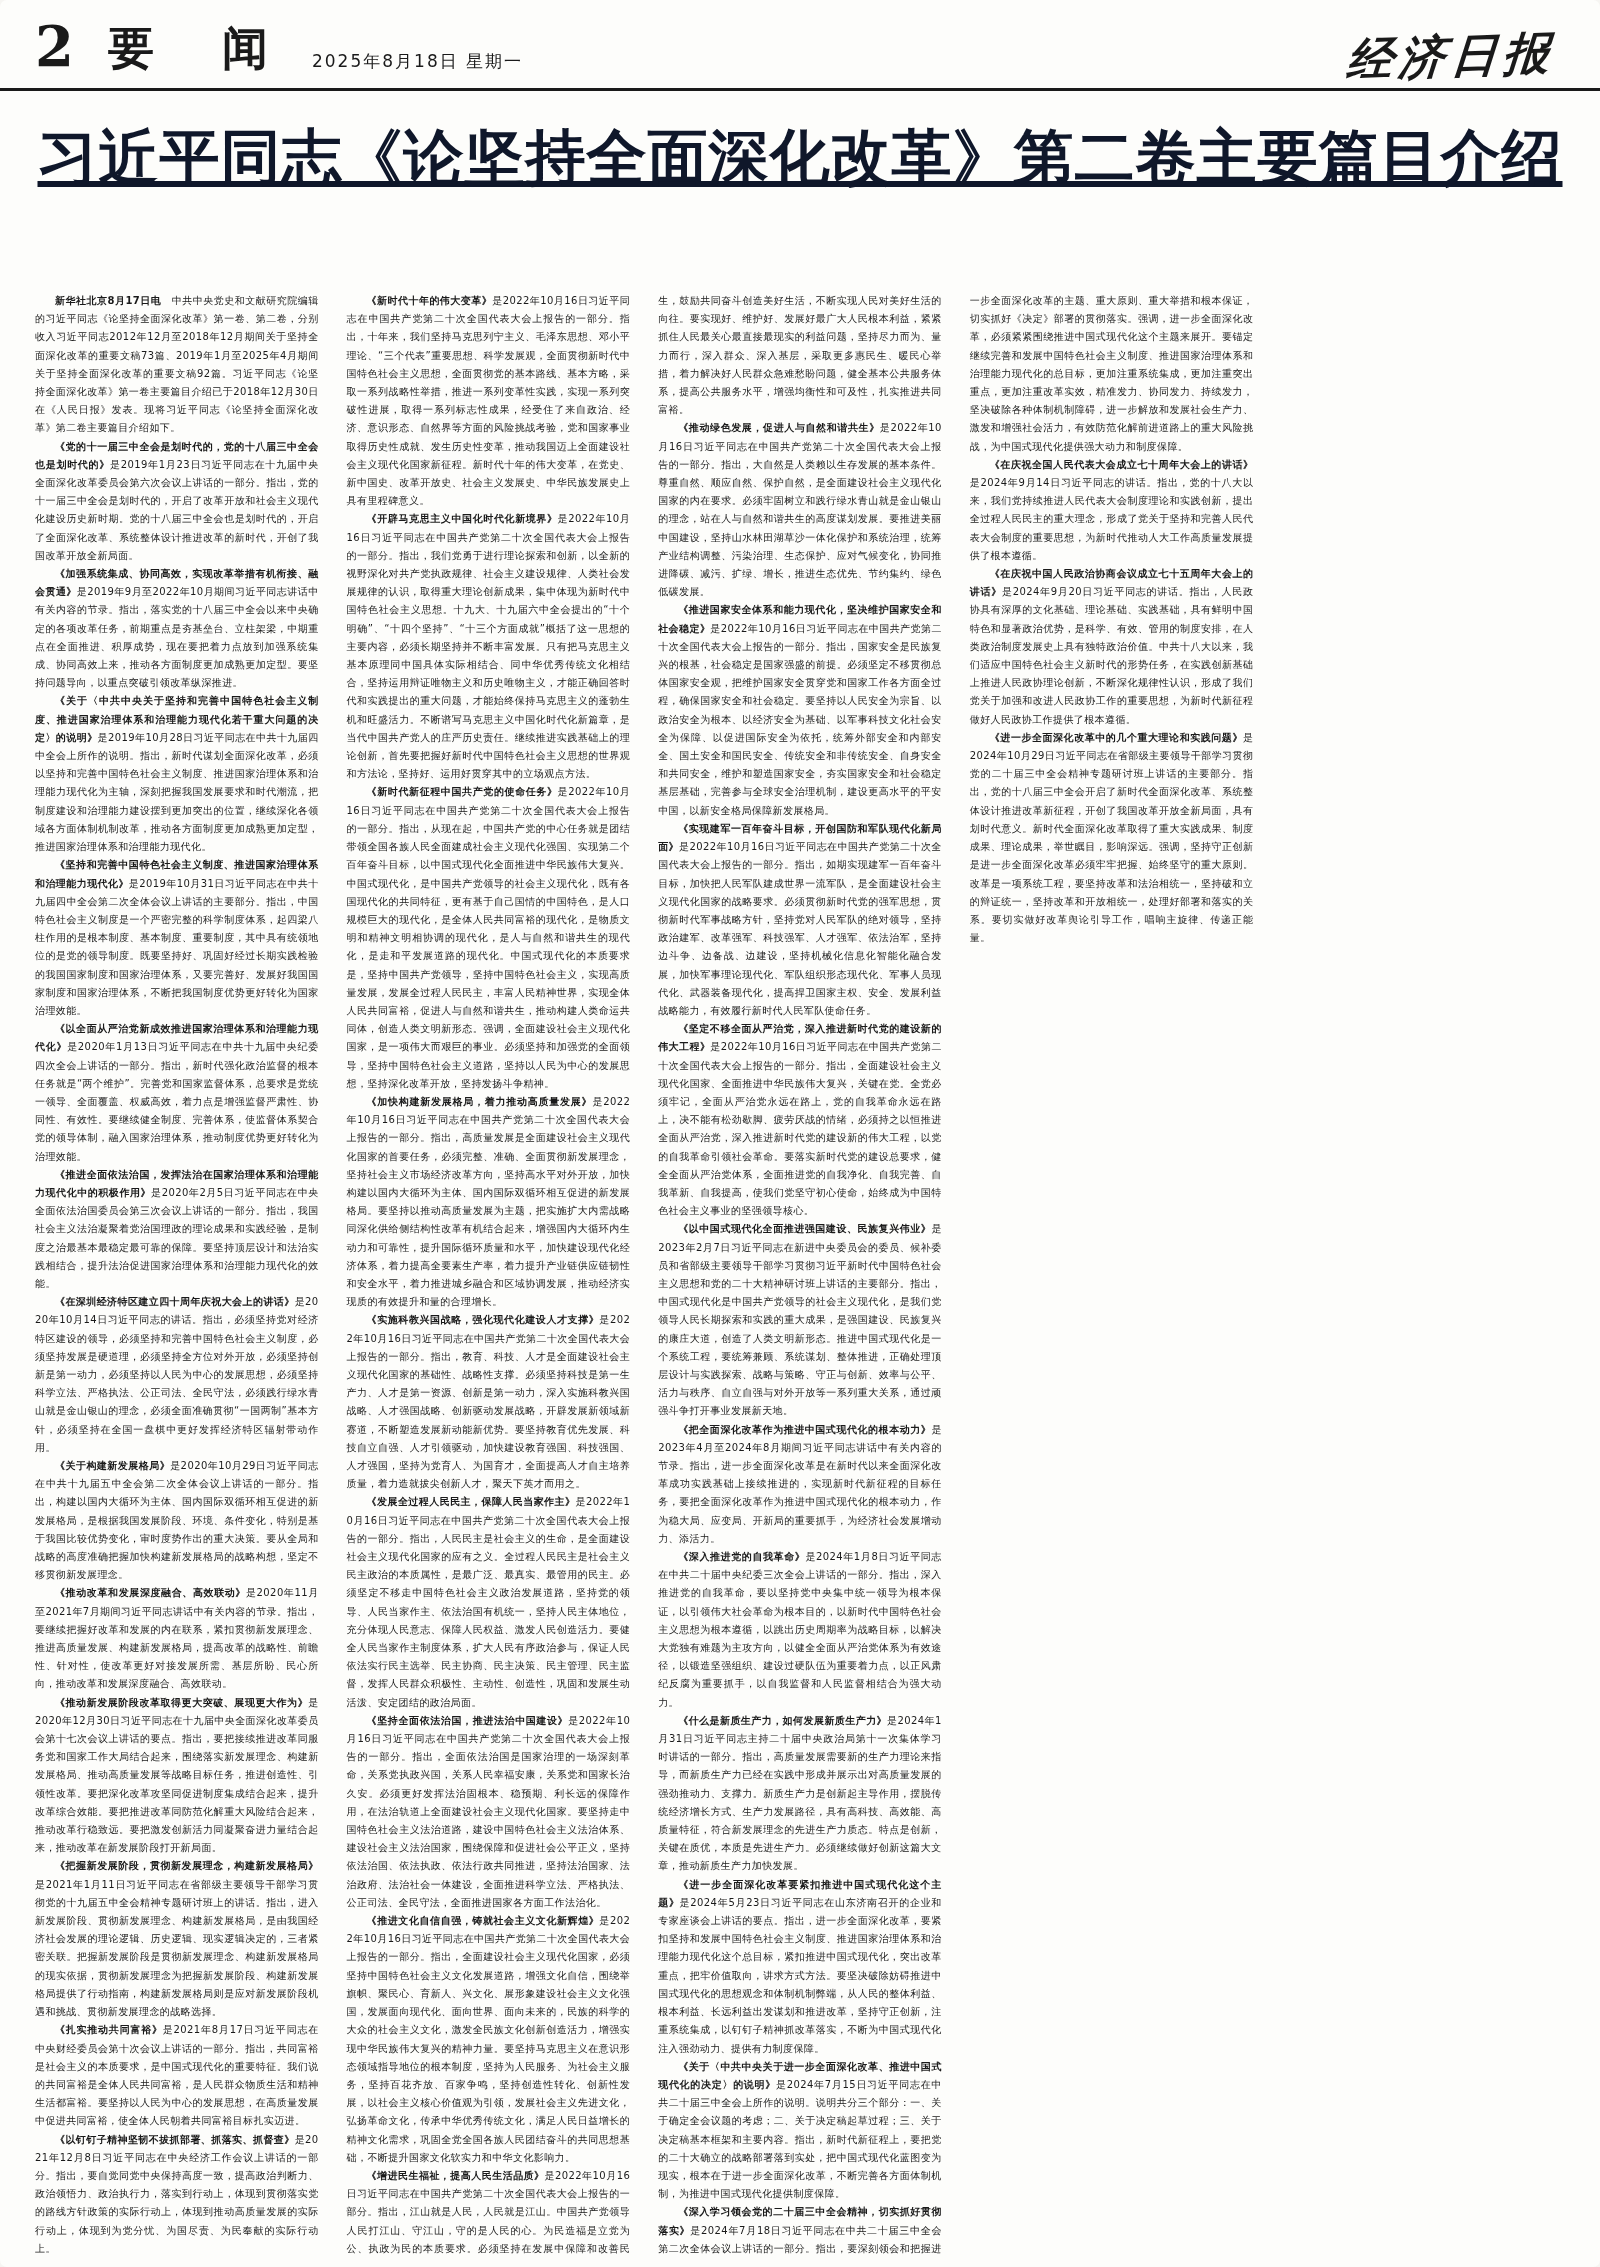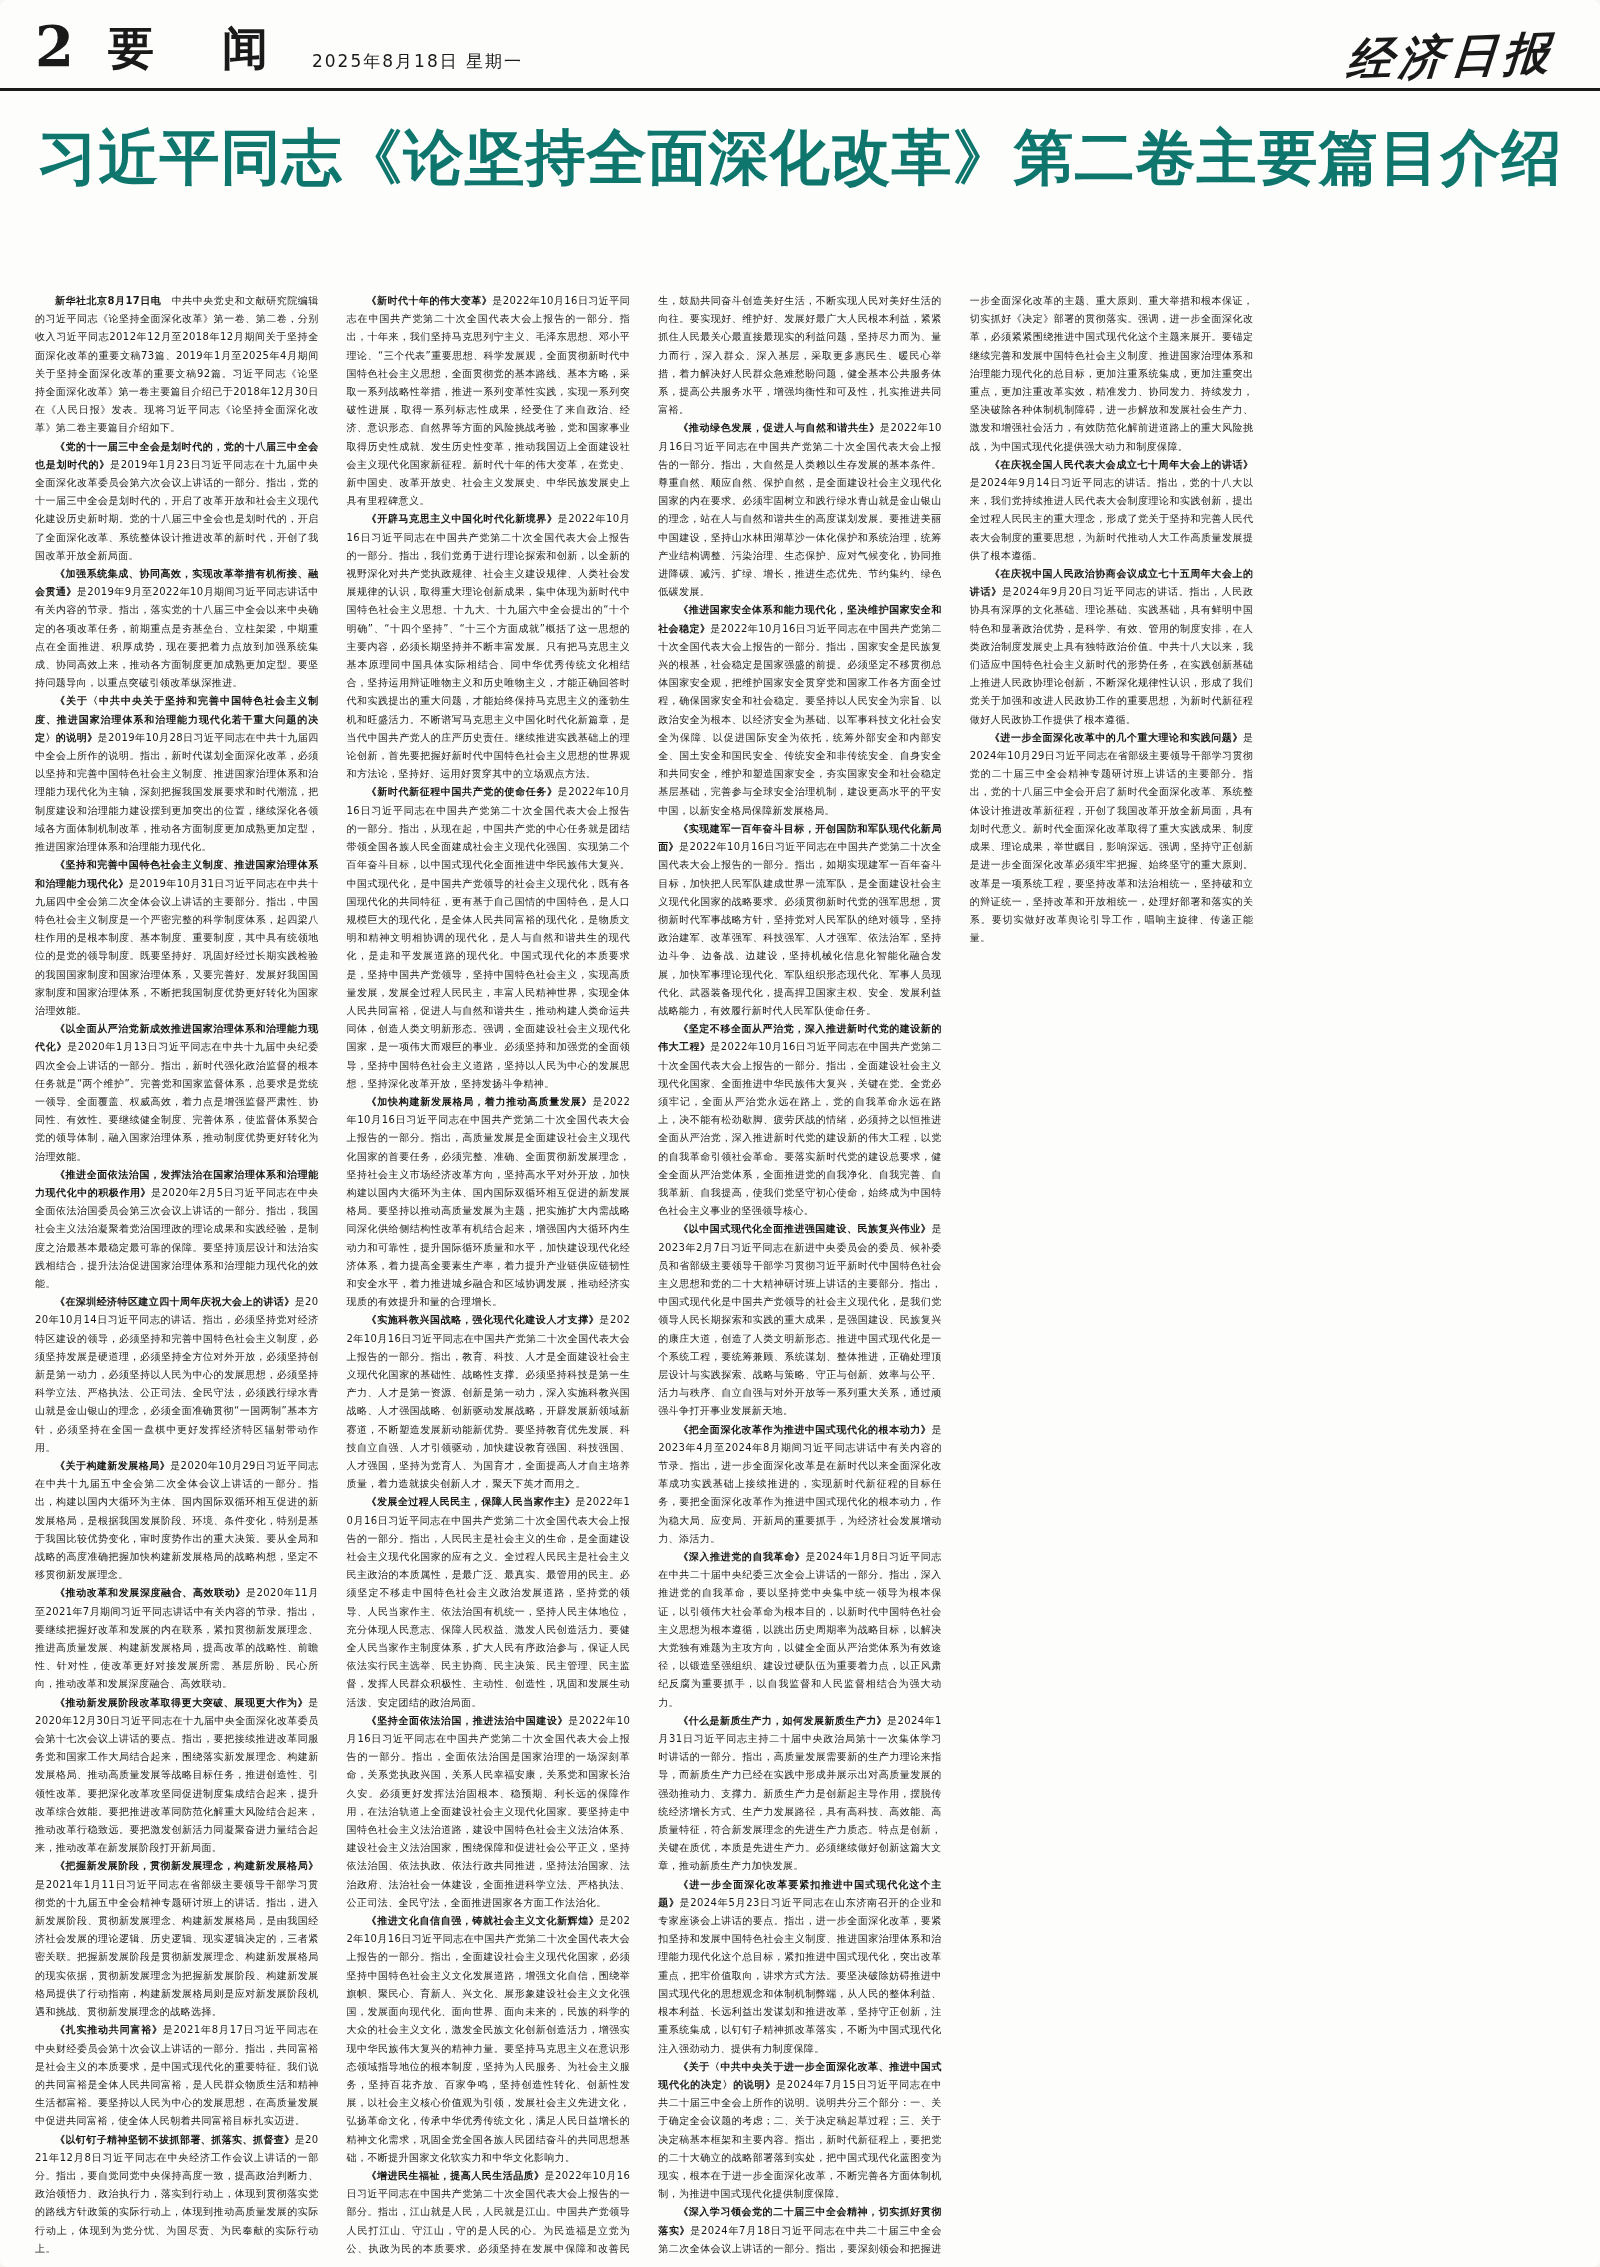--- a/index.html
+++ b/index.html
@@ -75,21 +75,21 @@
 <body>
 
 <div class="page">
 
   <div class="header">
     <span class="page-num">2</span><span class="section-name">要 闻</span><span class="page-date">2025年8月18日  星期一</span>
     <span class="masthead">经济日报</span>
   </div>
   <div class="header-rule"></div>
 
-  <div class="headline" style="color: #0f766e;">习近平同志《论坚持全面深化改革》第二卷主要篇目介绍</div>
+  <div class="headline" style="color: #0f172a; text-decoration: underline;">习近平同志《论坚持全面深化改革》第二卷主要篇目介绍</div>
 
   <div class="columns" id="article-columns">
       <p><b>新华社北京8月17日电</b>　中共中央党史和文献研究院编辑的习近平同志《论坚持全面深化改革》第一卷、第二卷，分别收入习近平同志2012年12月至2018年12月期间关于坚持全面深化改革的重要文稿73篇、2019年1月至2025年4月期间关于坚持全面深化改革的重要文稿92篇。习近平同志《论坚持全面深化改革》第一卷主要篇目介绍已于2018年12月30日在《人民日报》发表。现将习近平同志《论坚持全面深化改革》第二卷主要篇目介绍如下。</p>
       <p><b>《党的十一届三中全会是划时代的，党的十八届三中全会也是划时代的》</b>是2019年1月23日习近平同志在十九届中央全面深化改革委员会第六次会议上讲话的一部分。指出，党的十一届三中全会是划时代的，开启了改革开放和社会主义现代化建设历史新时期。党的十八届三中全会也是划时代的，开启了全面深化改革、系统整体设计推进改革的新时代，开创了我国改革开放全新局面。</p>
       <p><b>《加强系统集成、协同高效，实现改革举措有机衔接、融会贯通》</b>是2019年9月至2022年10月期间习近平同志讲话中有关内容的节录。指出，落实党的十八届三中全会以来中央确定的各项改革任务，前期重点是夯基垒台、立柱架梁，中期重点在全面推进、积厚成势，现在要把着力点放到加强系统集成、协同高效上来，推动各方面制度更加成熟更加定型。要坚持问题导向，以重点突破引领改革纵深推进。</p>
       <p><b>《关于〈中共中央关于坚持和完善中国特色社会主义制度、推进国家治理体系和治理能力现代化若干重大问题的决定〉的说明》</b>是2019年10月28日习近平同志在中共十九届四中全会上所作的说明。指出，新时代谋划全面深化改革，必须以坚持和完善中国特色社会主义制度、推进国家治理体系和治理能力现代化为主轴，深刻把握我国发展要求和时代潮流，把制度建设和治理能力建设摆到更加突出的位置，继续深化各领域各方面体制机制改革，推动各方面制度更加成熟更加定型，推进国家治理体系和治理能力现代化。</p>
       <p><b>《坚持和完善中国特色社会主义制度、推进国家治理体系和治理能力现代化》</b>是2019年10月31日习近平同志在中共十九届四中全会第二次全体会议上讲话的主要部分。指出，中国特色社会主义制度是一个严密完整的科学制度体系，起四梁八柱作用的是根本制度、基本制度、重要制度，其中具有统领地位的是党的领导制度。既要坚持好、巩固好经过长期实践检验的我国国家制度和国家治理体系，又要完善好、发展好我国国家制度和国家治理体系，不断把我国制度优势更好转化为国家治理效能。</p>
       <p><b>《以全面从严治党新成效推进国家治理体系和治理能力现代化》</b>是2020年1月13日习近平同志在中共十九届中央纪委四次全会上讲话的一部分。指出，新时代强化政治监督的根本任务就是“两个维护”。完善党和国家监督体系，总要求是党统一领导、全面覆盖、权威高效，着力点是增强监督严肃性、协同性、有效性。要继续健全制度、完善体系，使监督体系契合党的领导体制，融入国家治理体系，推动制度优势更好转化为治理效能。</p>
       <p><b>《推进全面依法治国，发挥法治在国家治理体系和治理能力现代化中的积极作用》</b>是2020年2月5日习近平同志在中央全面依法治国委员会第三次会议上讲话的一部分。指出，我国社会主义法治凝聚着党治国理政的理论成果和实践经验，是制度之治最基本最稳定最可靠的保障。要坚持顶层设计和法治实践相结合，提升法治促进国家治理体系和治理能力现代化的效能。</p>
       <p><b>《在深圳经济特区建立四十周年庆祝大会上的讲话》</b>是2020年10月14日习近平同志的讲话。指出，必须坚持党对经济特区建设的领导，必须坚持和完善中国特色社会主义制度，必须坚持发展是硬道理，必须坚持全方位对外开放，必须坚持创新是第一动力，必须坚持以人民为中心的发展思想，必须坚持科学立法、严格执法、公正司法、全民守法，必须践行绿水青山就是金山银山的理念，必须全面准确贯彻“一国两制”基本方针，必须坚持在全国一盘棋中更好发挥经济特区辐射带动作用。</p>

